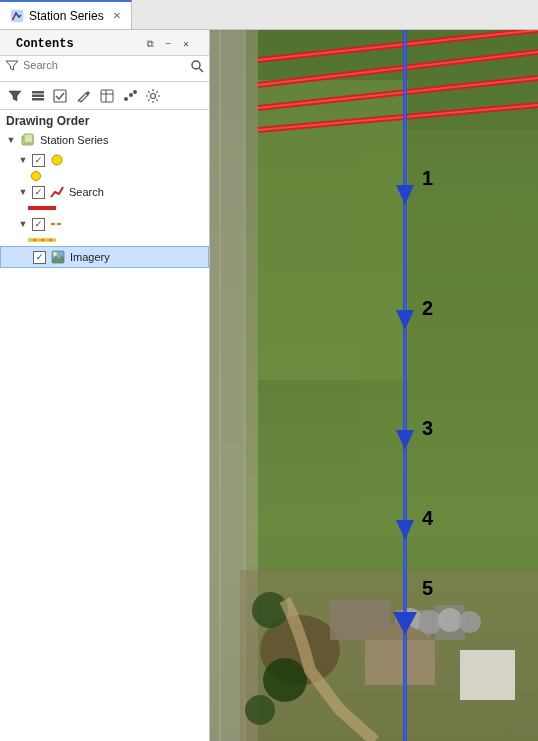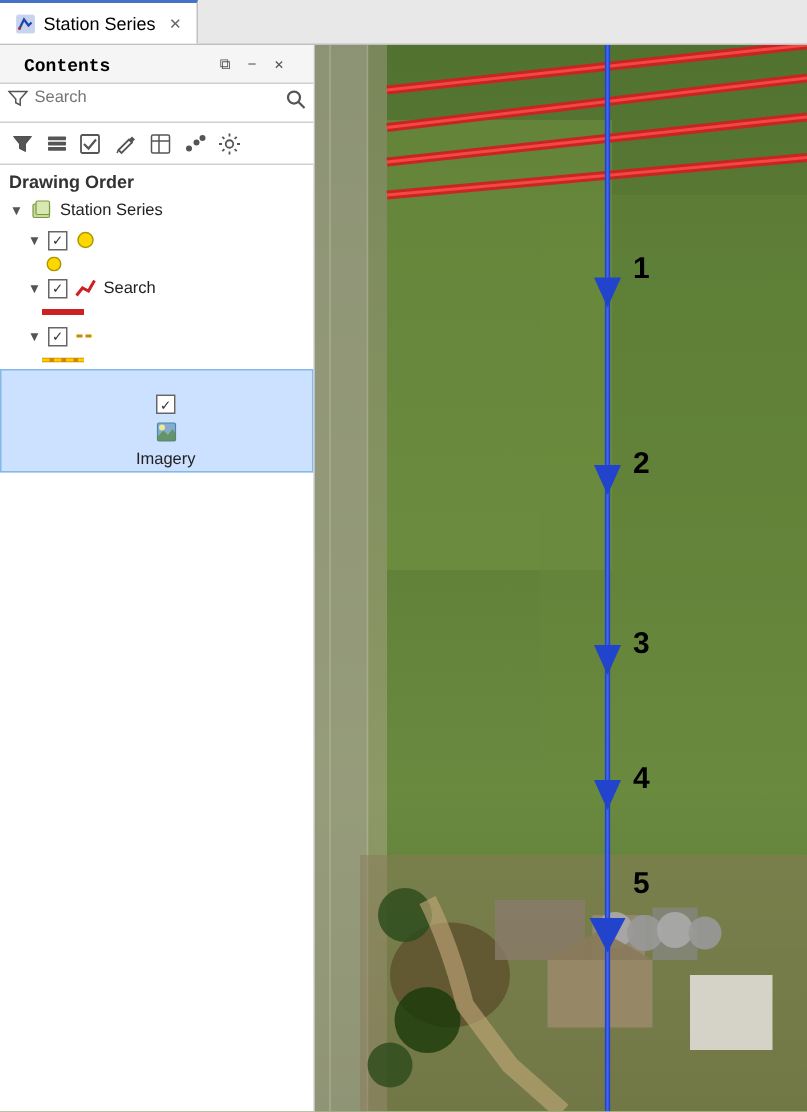--- a/index.html
+++ b/index.html
@@ -405,21 +405,21 @@
         </span>
       </div>
 
       <div class="symbol-swatch">
         <svg width="28" height="8" viewBox="0 0 28 8">
           <line x1="0" y1="4" x2="28" y2="4" stroke="#cc8800" stroke-width="3"></line>
           <line x1="0" y1="4" x2="28" y2="4" stroke="#ffcc00" stroke-width="2" stroke-dasharray="5,3"></line>
         </svg>
       </div>
 
-      <div class="layer-item selected" style="padding-left: 18px; flex-direction: column;">
+      <div class="layer-item selected" style="padding-left: 18px;">
         <span class="expand-arrow" style="visibility:hidden;">▼</span>
         <span class="layer-checkbox checked"></span>
         <span class="layer-icon">
           <svg width="16" height="16" viewBox="0 0 16 16">
             <rect x="2" y="2" width="12" height="12" rx="1" fill="#88aacc" stroke="#4488aa" stroke-width="0.8"></rect>
             <circle cx="5" cy="5" r="2" fill="#ffff88" opacity="0.8"></circle>
             <path d="M2 11 L6 7 L9 10 L12 6 L14 9 L14 14 L2 14 Z" fill="#5a8a3a" opacity="0.7"></path>
           </svg>
         </span>
         <span class="layer-name">Imagery</span>

